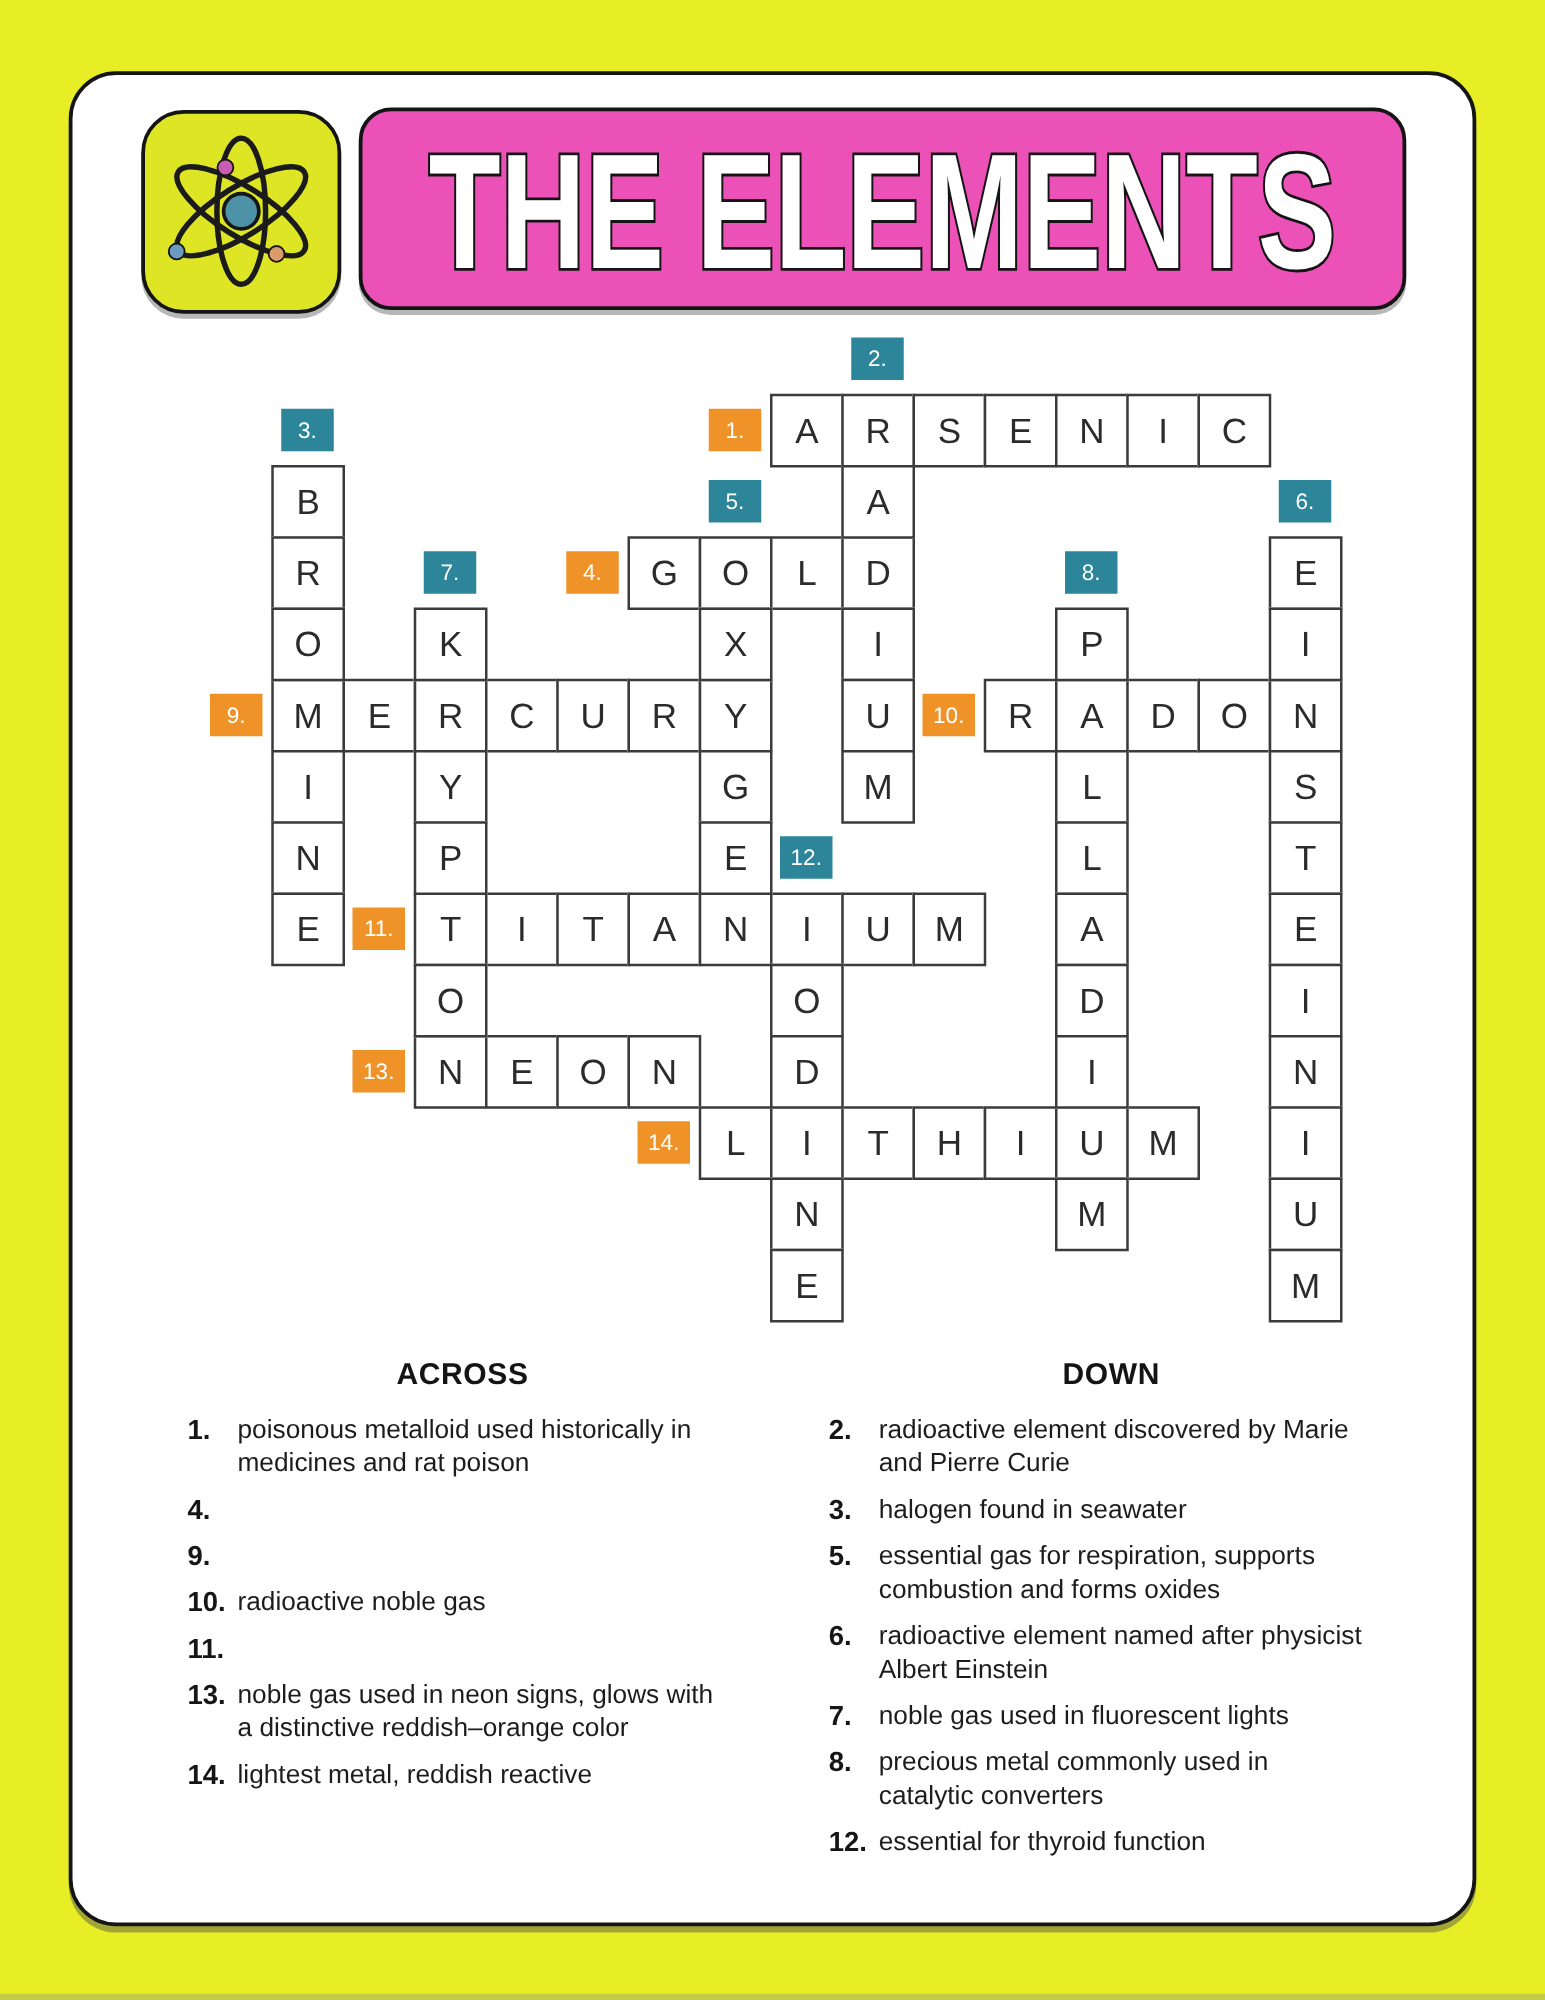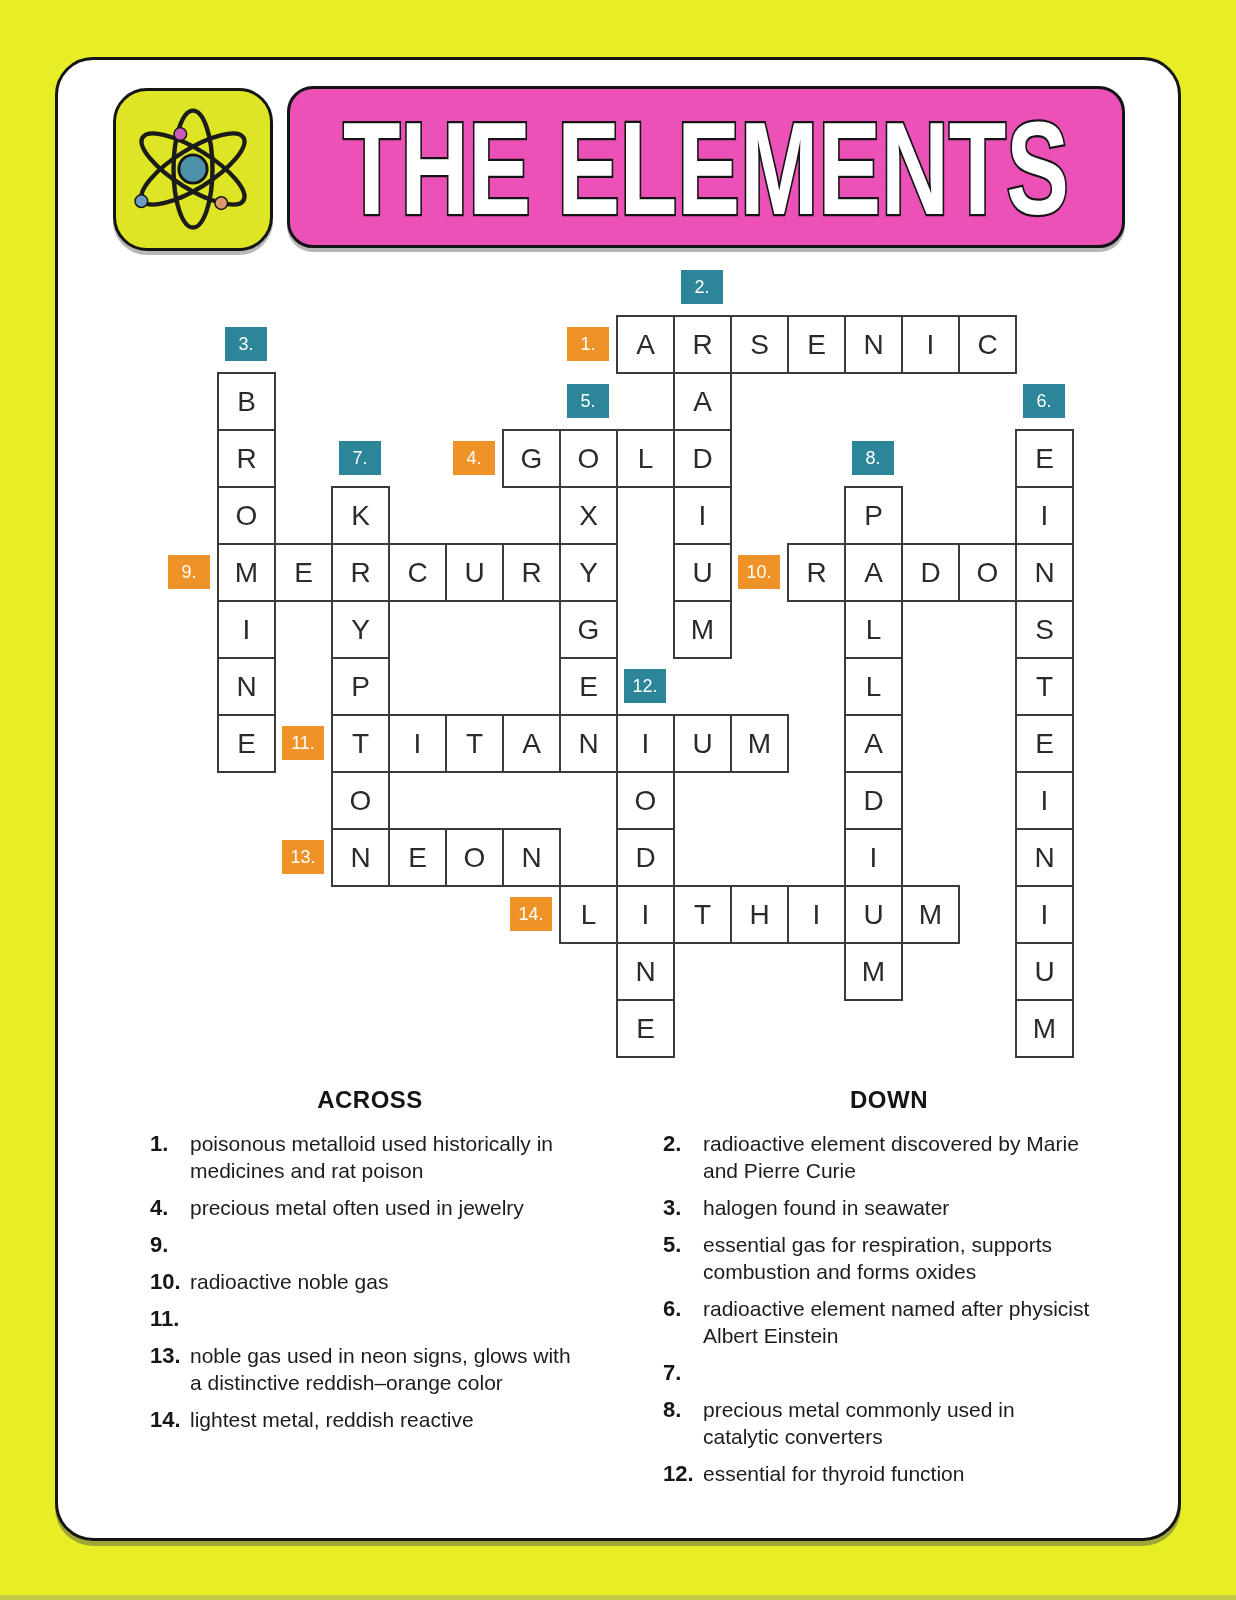--- a/index.html
+++ b/index.html
@@ -160,21 +160,20 @@
   <section class="clues-across">
     <h2 class="clue-head">ACROSS</h2>
     <ol class="clue-list" id="across-list">
         <li class="clue-item">
           <span class="cnum">1.</span>
           <span class="ctext">poisonous metalloid used historically in
 medicines and rat poison</span>
         </li>
         <li class="clue-item">
           <span class="cnum">4.</span>
-          <span class="ctext">precious metal often used in jewelry</span>
         </li>
         <li class="clue-item">
           <span class="cnum">9.</span>
         </li>
         <li class="clue-item">
           <span class="cnum">10.</span>
           <span class="ctext">radioactive noble gas</span>
         </li>
         <li class="clue-item">
           <span class="cnum">11.</span>
@@ -208,20 +207,21 @@
           <span class="ctext">essential gas for respiration, supports
 combustion and forms oxides</span>
         </li>
         <li class="clue-item">
           <span class="cnum">6.</span>
           <span class="ctext">radioactive element named after physicist
 Albert Einstein</span>
         </li>
         <li class="clue-item">
           <span class="cnum">7.</span>
+          <span class="ctext">noble gas used in fluorescent lights</span>
         </li>
         <li class="clue-item">
           <span class="cnum">8.</span>
           <span class="ctext">precious metal commonly used in
 catalytic converters</span>
         </li>
         <li class="clue-item">
           <span class="cnum">12.</span>
           <span class="ctext">essential for thyroid function</span>
         </li>

